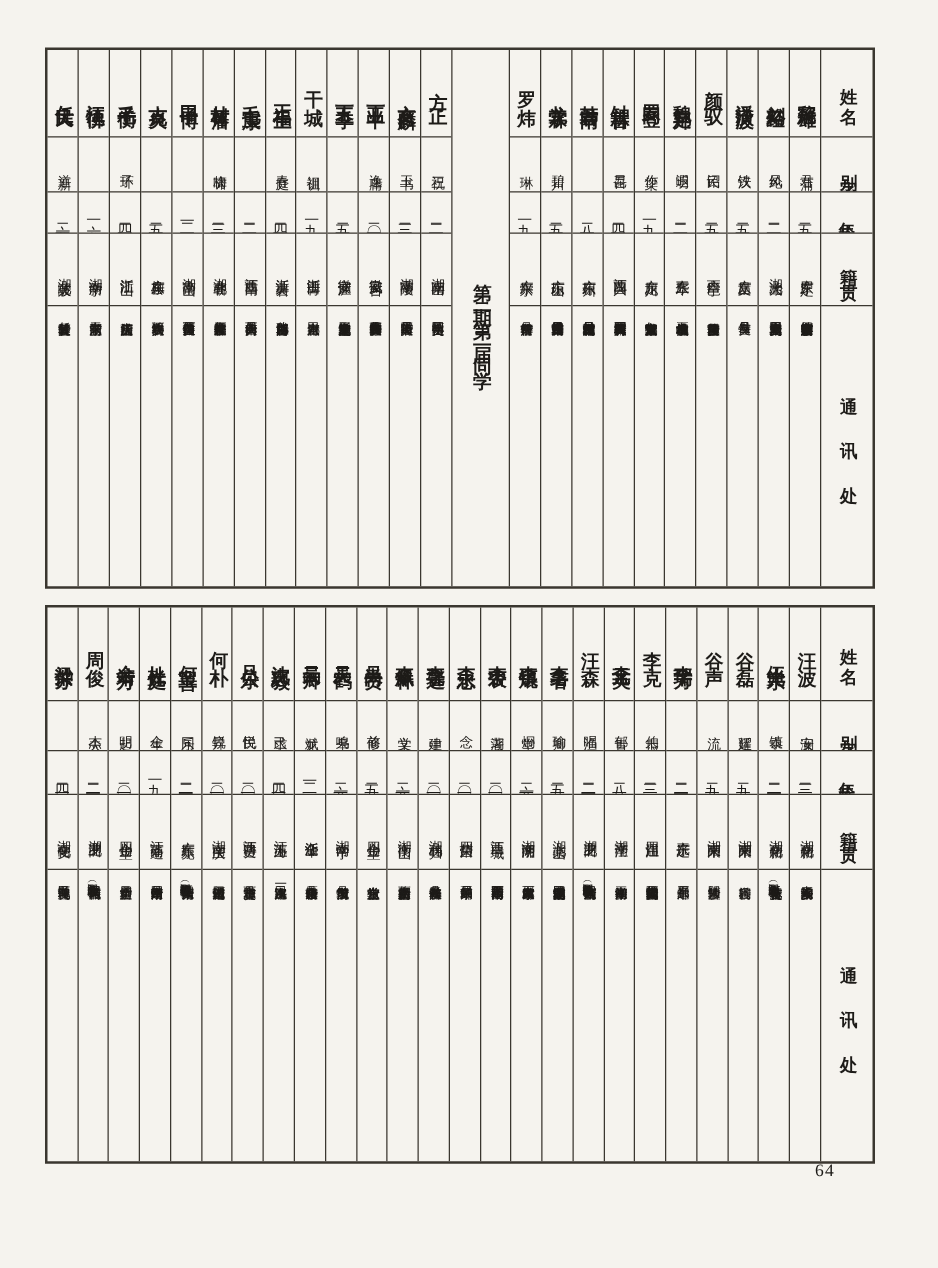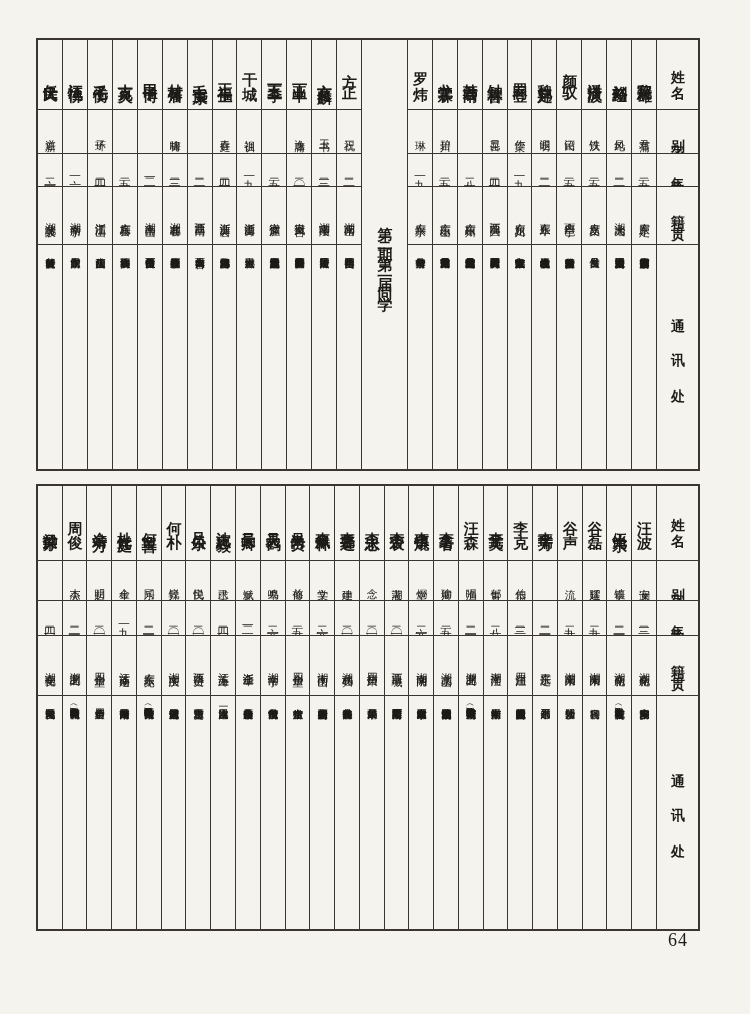--- a/index.html
+++ b/index.html
@@ -64,22 +64,22 @@
   .addr-text{font-size:10px;line-height:1.2;max-height:100%;}
   .addr-note{font-size:8.5px;}
   .hdr-text{font-size:14px;font-weight:bold;}
   .hdr-name{letter-spacing:16px;}
   .hdr-zi{letter-spacing:4px;}
   .hdr-age{letter-spacing:3px;font-size:13px;}
   .hdr-native{letter-spacing:12px;}
   .hdr-addr{letter-spacing:36px;}
   .divider-text{font-size:15px;font-weight:bold;letter-spacing:10px;}
   .page-num{
-    position:absolute;left:668px;top:930px;
-    font-size:18px;letter-spacing:1px;
+    position:absolute;left:652px;top:930px;
+    font-size:14px;letter-spacing:1px;
   }
 </style>
 </head>
 <body>
 
 <div class="sheet">
 
   <div class="band band-top" id="band-top">
     <div class="col header-col">
       <div class="cell c-name">

